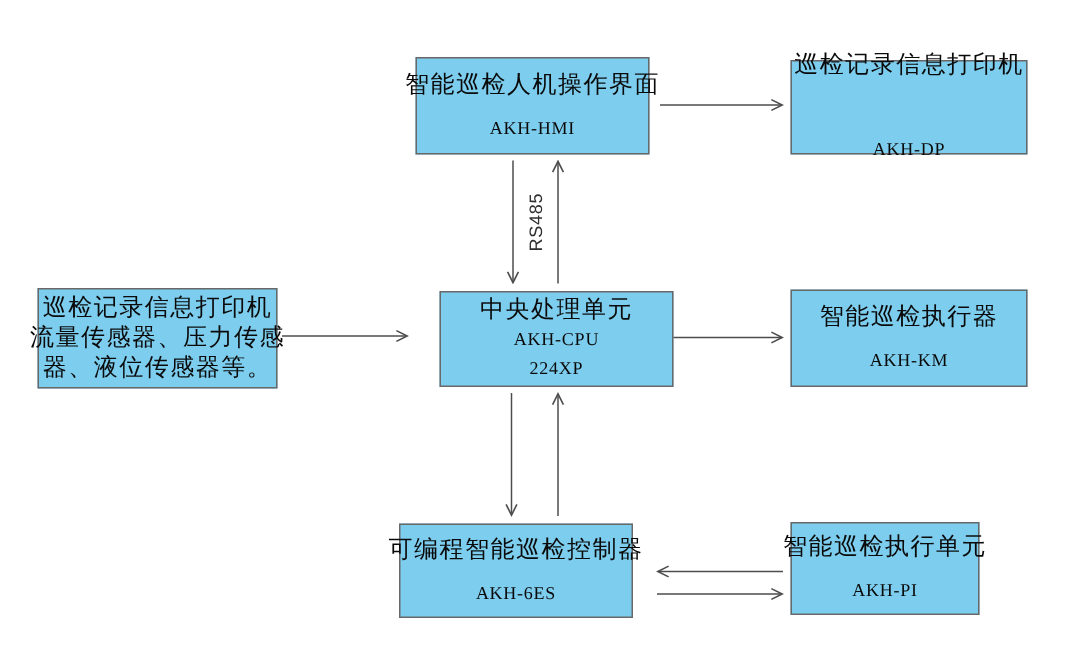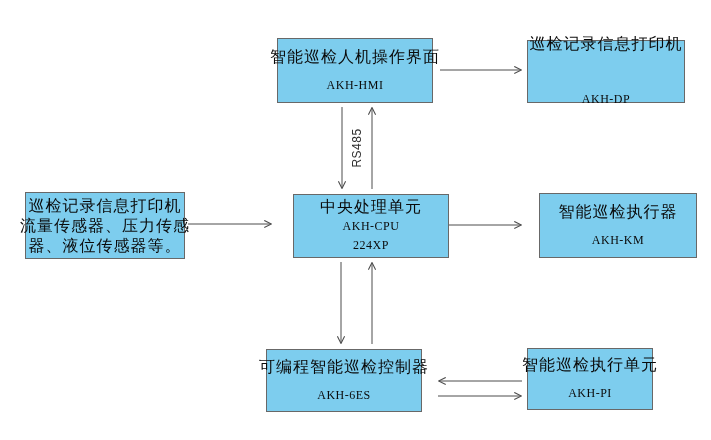--- a/index.html
+++ b/index.html
@@ -60,21 +60,21 @@
     <span class="zh">流量传感器、压力传感</span>
     <span class="zh">器、液位传感器等。</span>
   </div>
 
   <div class="box" style="left:277px;top:194px;width:156px;height:64px;margin-left:16px;">
     <span class="zh">中央处理单元</span>
     <span class="code">AKH-CPU</span>
     <span class="code">224XP</span>
   </div>
 
-  <div class="box gap2" style="left:527px;top:193px;width:158px;height:65px;margin-left:12px;">
+  <div class="box gap2" style="left:527px;top:193px;width:158px;height:65px;">
     <span class="zh">智能巡检执行器</span>
     <span class="code">AKH-KM</span>
   </div>
 
   <div class="box gap2" style="left:266px;top:349px;width:156px;height:63px;">
     <span class="zh">可编程智能巡检控制器</span>
     <span class="code">AKH-6ES</span>
   </div>
 
   <div class="box gap2" style="left:527px;top:348px;width:126px;height:62px;">

